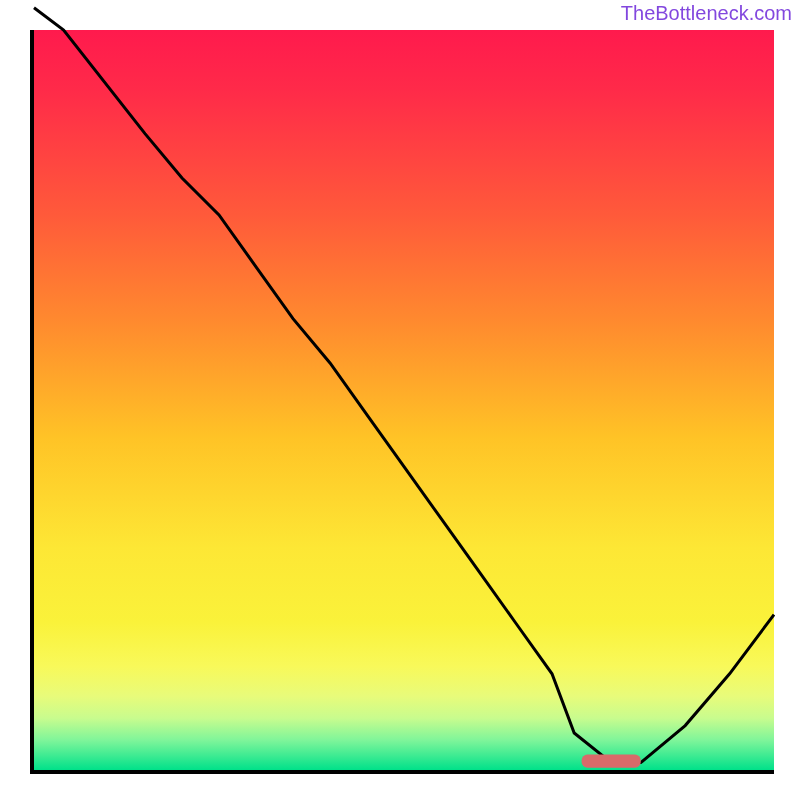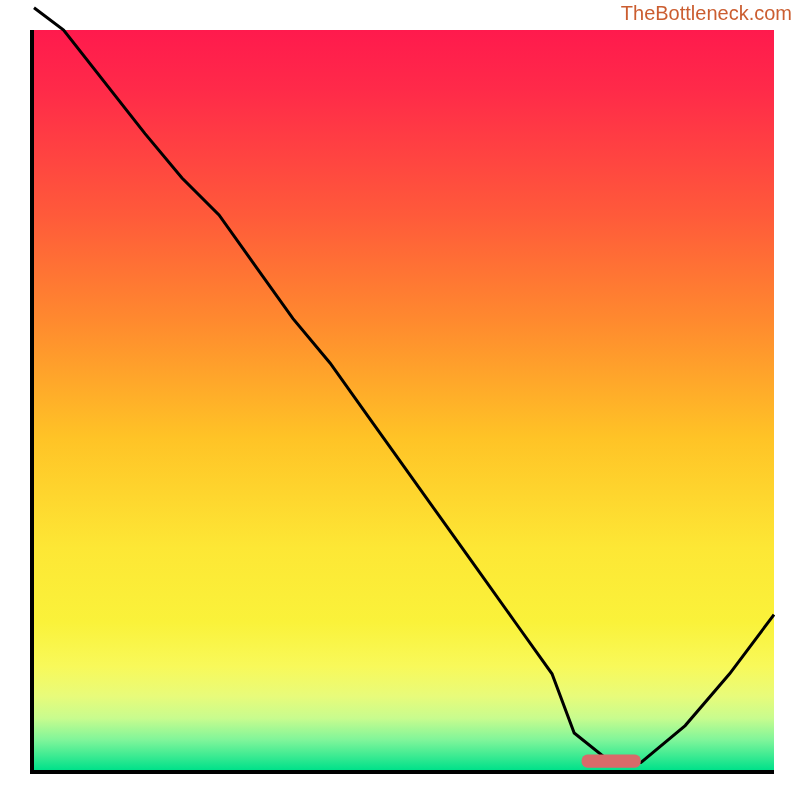--- a/index.html
+++ b/index.html
@@ -13,21 +13,21 @@
   .canvas {
     position: relative;
     width: 800px;
     height: 800px;
     background: #fff;
   }
   .watermark {
     position: absolute;
     top: 2px;
     right: 8px;
-    color: #c2410c;
+    color: #6d28d9;
     font-size: 20px;
     opacity: 0.85;
     font-family: Arial, sans-serif;
   }
   .plot-area {
     position: absolute;
     left: 30px;
     top: 30px;
     width: 740px;
     height: 740px;

